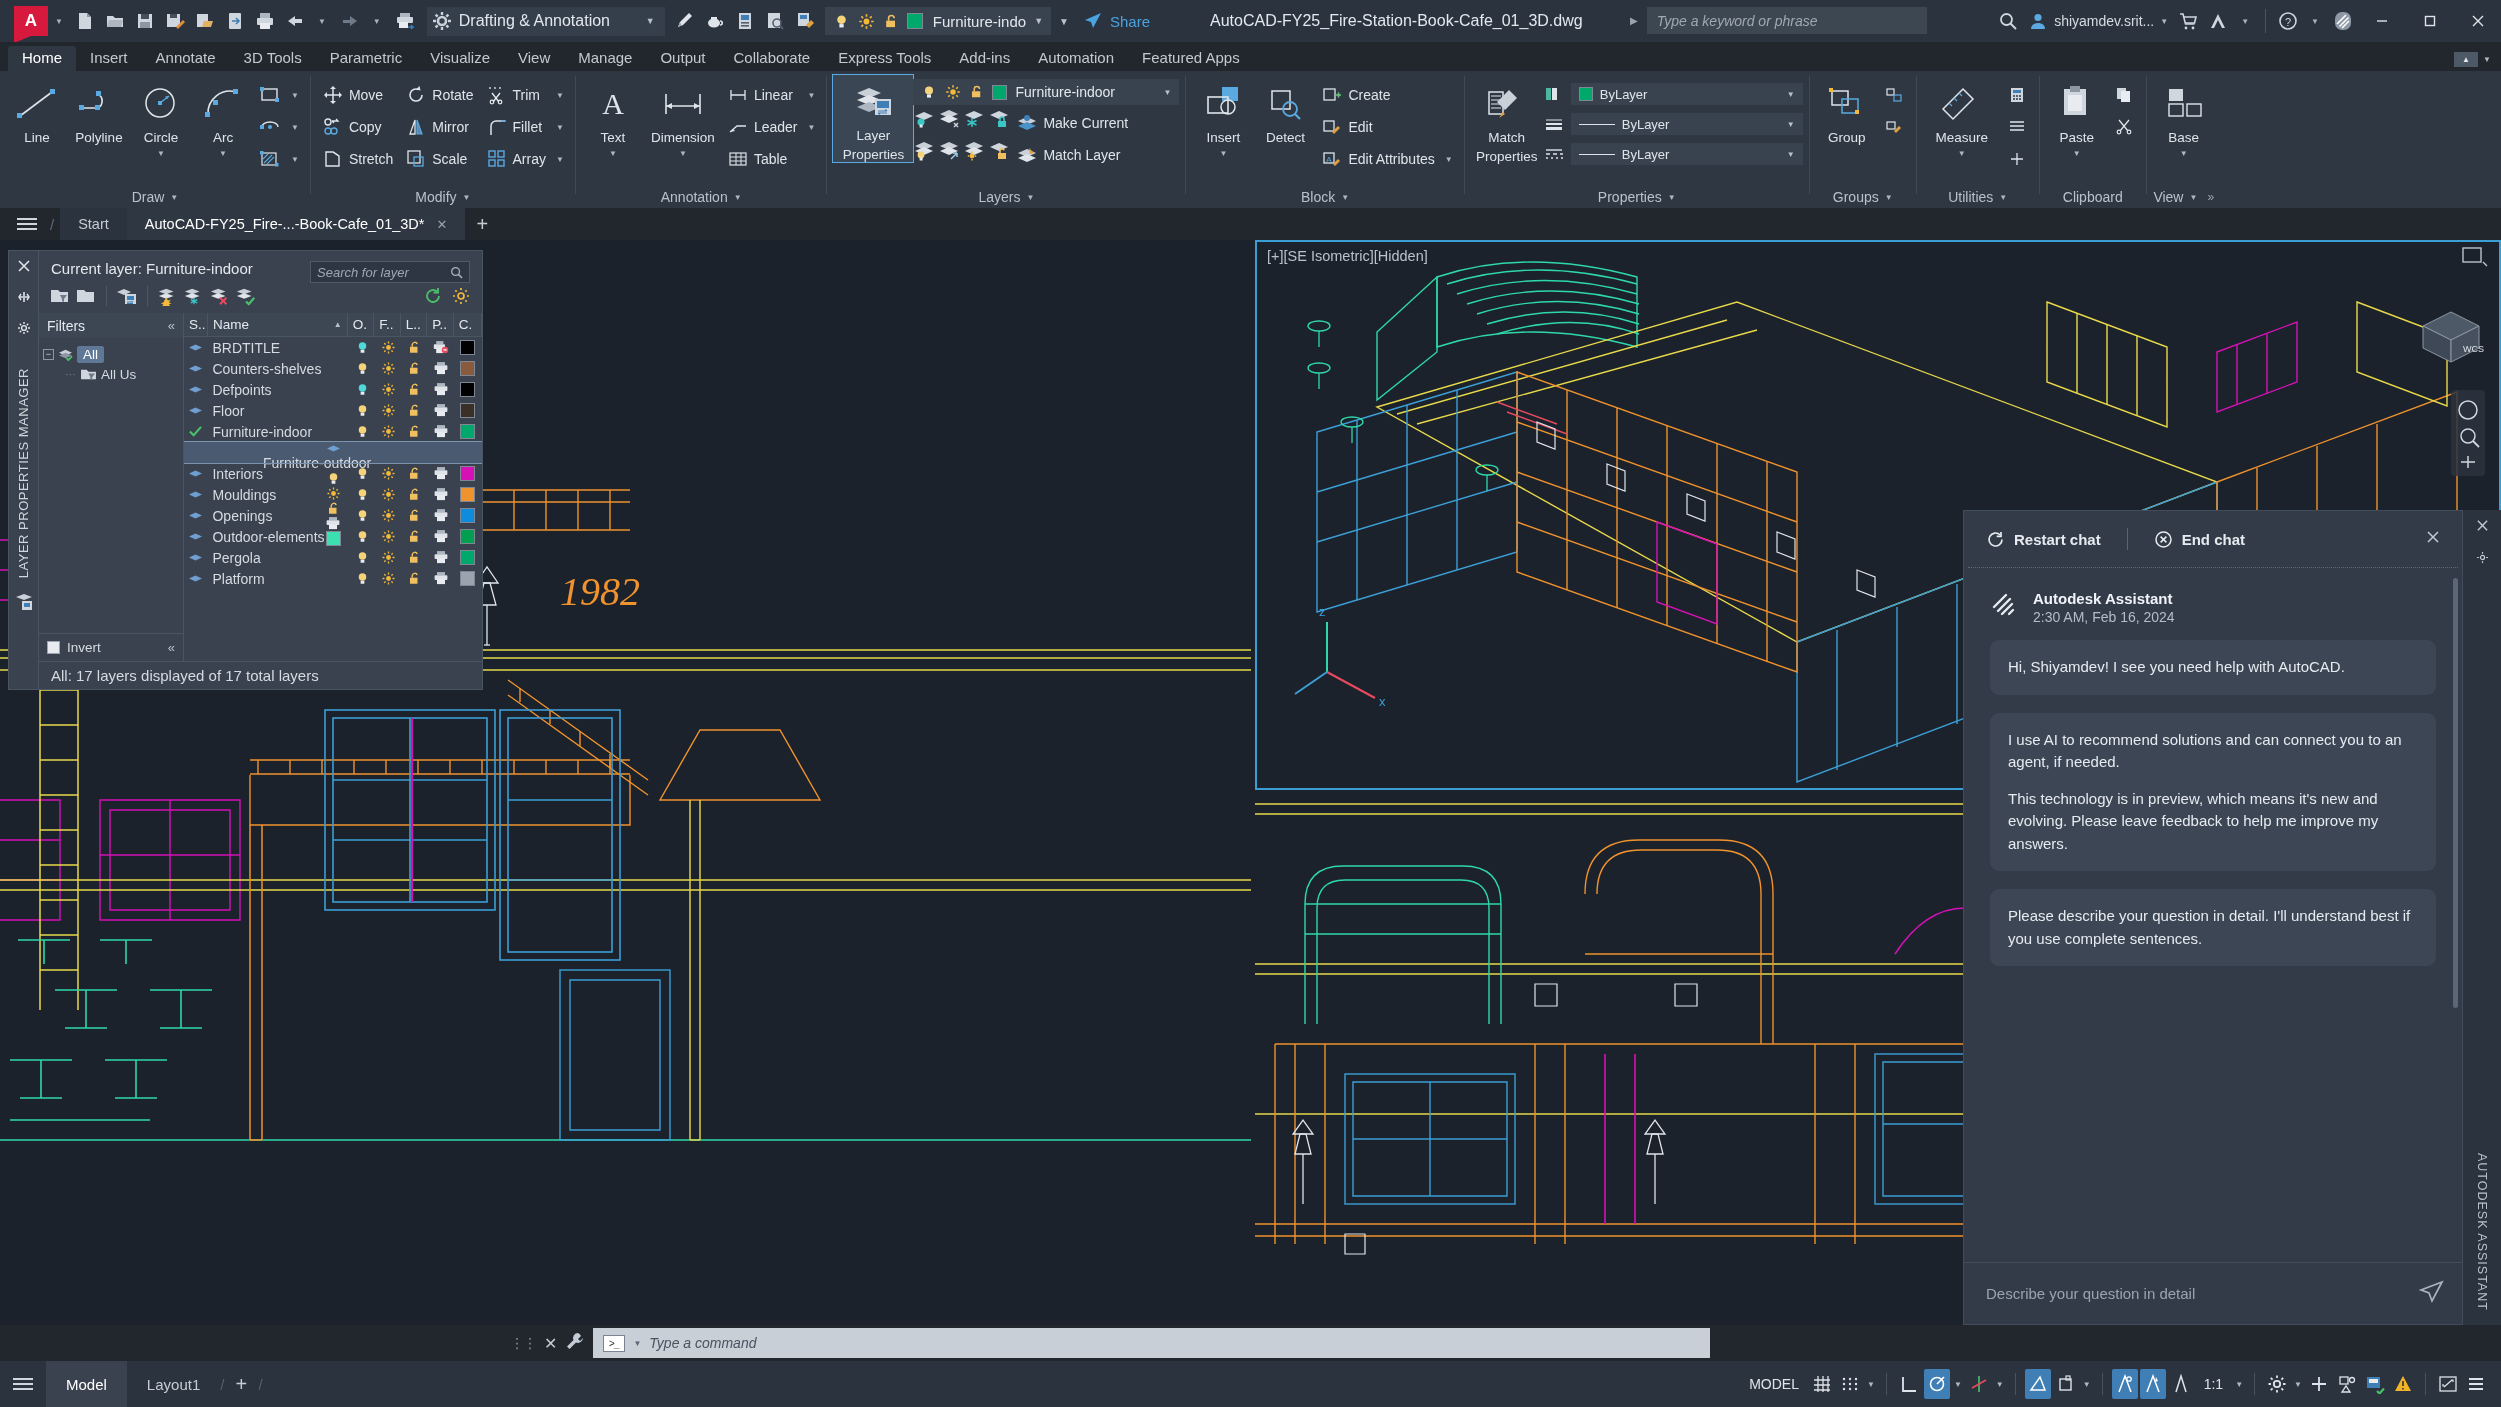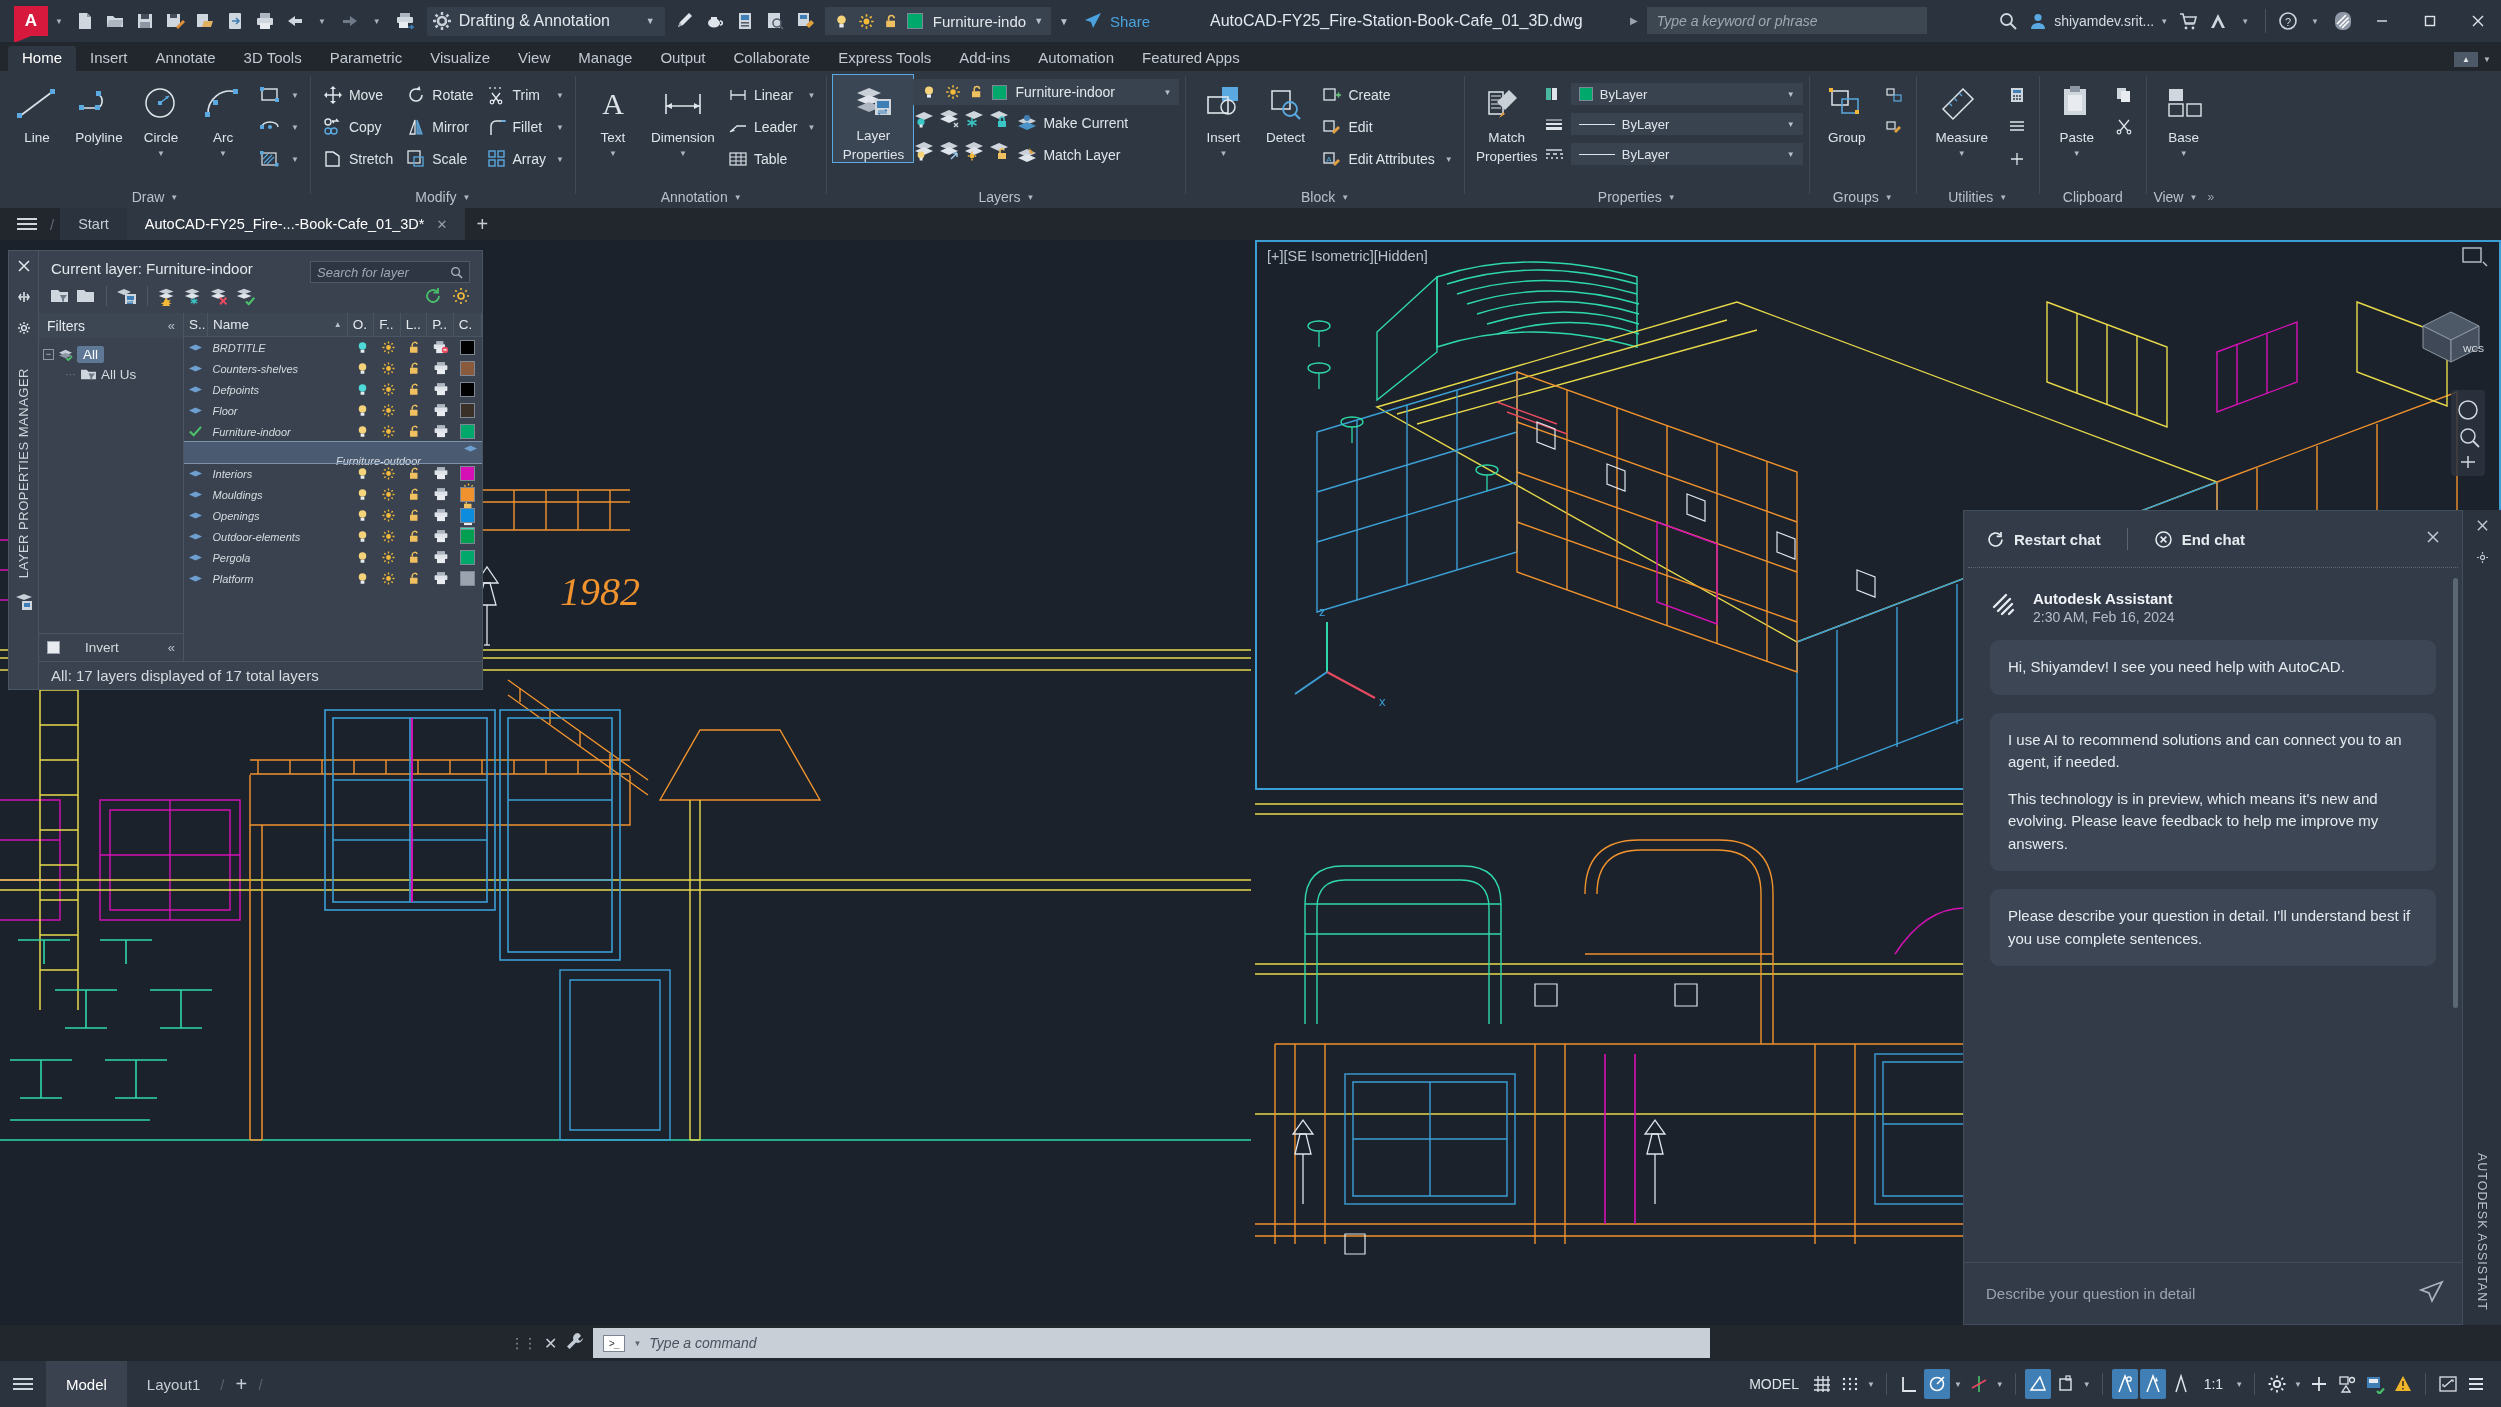--- a/index.html
+++ b/index.html
@@ -174,28 +174,28 @@
   .lpm-toolbar .tdiv { width:1px; height:20px; background:#4e5867; margin:0 5px; }
   .lpm-tb-right { margin-left:auto; display:flex; gap:6px; }
   .lpm-main { display:flex; flex:1; min-height:0; }
   .lpm-filters { width:145px; border-right:1px solid #4a5562; display:flex; flex-direction:column; }
   .lpm-fhdr { display:flex; align-items:center; height:25px; padding:0 8px; font-size:14px; color:#e4e9ee; background:#3d4653;}
   .lpm-fhdr .cc { margin-left:auto; font-size:13px; color:#b8c0ca; }
   .lpm-ftree { flex:1; padding:6px 4px; font-size:13.5px; color:#d6dbe1; }
   .ftrow { display:flex; align-items:center; gap:4px; height:20px; }
   .ftrow .box { width:11px; height:11px; border:1px solid #8d97a3; font-size:9px; display:flex; align-items:center; justify-content:center; color:#cfd6de; }
   .ftrow .pill { background:#5f7896; color:#fff; padding:1px 6px; border-radius:2px; }
-  .lpm-invert { display:flex; align-items:center; gap:25px; height:28px; padding:0 8px; border-top:1px solid #4a5562; font-size:13.5px;}
+  .lpm-invert { display:flex; align-items:center; gap:7px; height:28px; padding:0 8px; border-top:1px solid #4a5562; font-size:13.5px;}
   .lpm-invert .cb { width:13px; height:13px; background:#e8ecf1; border:1px solid #9aa3ae; }
   .lpm-invert .cc { margin-left:auto; font-size:13px; color:#b8c0ca; }
   .lpm-table { flex:1; display:flex; flex-direction:column; min-width:0; }
   .lt-head { display:flex; height:24px; background:#3d4653; border-bottom:1px solid #4a5562; font-size:13.5px; color:#e4e9ee; }
   .lt-head .c { display:flex; align-items:center; padding:0 5px; border-right:1px solid #4a5562; }
   .lt-rows { flex:1; overflow:hidden; }
-  .ltrow { display:flex; height:21px; align-items:flex-end; font-size:11px; color:#d6dbe1;font-style:italic; }
+  .ltrow { display:flex; height:21px; align-items:center; font-size:14px; color:#d6dbe1; }
   .ltrow.sel { background:#4a5a70; outline:1px solid #7d93ad;flex-direction:column; }
   .ltrow .c { display:flex; align-items:center; justify-content:center; height:21px; }
   .c-s { width:24px; }
   .c-n { width:152px; justify-content:flex-start !important; padding-left:6px; gap:6px; }
   .c-o,.c-f,.c-l,.c-p { width:28px; }
   .c-c { width:30px; }
   .swatch { width:15px; height:15px; border:1px solid #7e8894; }
   .lpm-status { height:28px; display:flex; align-items:center; padding:0 12px; font-size:15px; color:#d6dbe1; border-top:1px solid #4a5562; }
 
   

